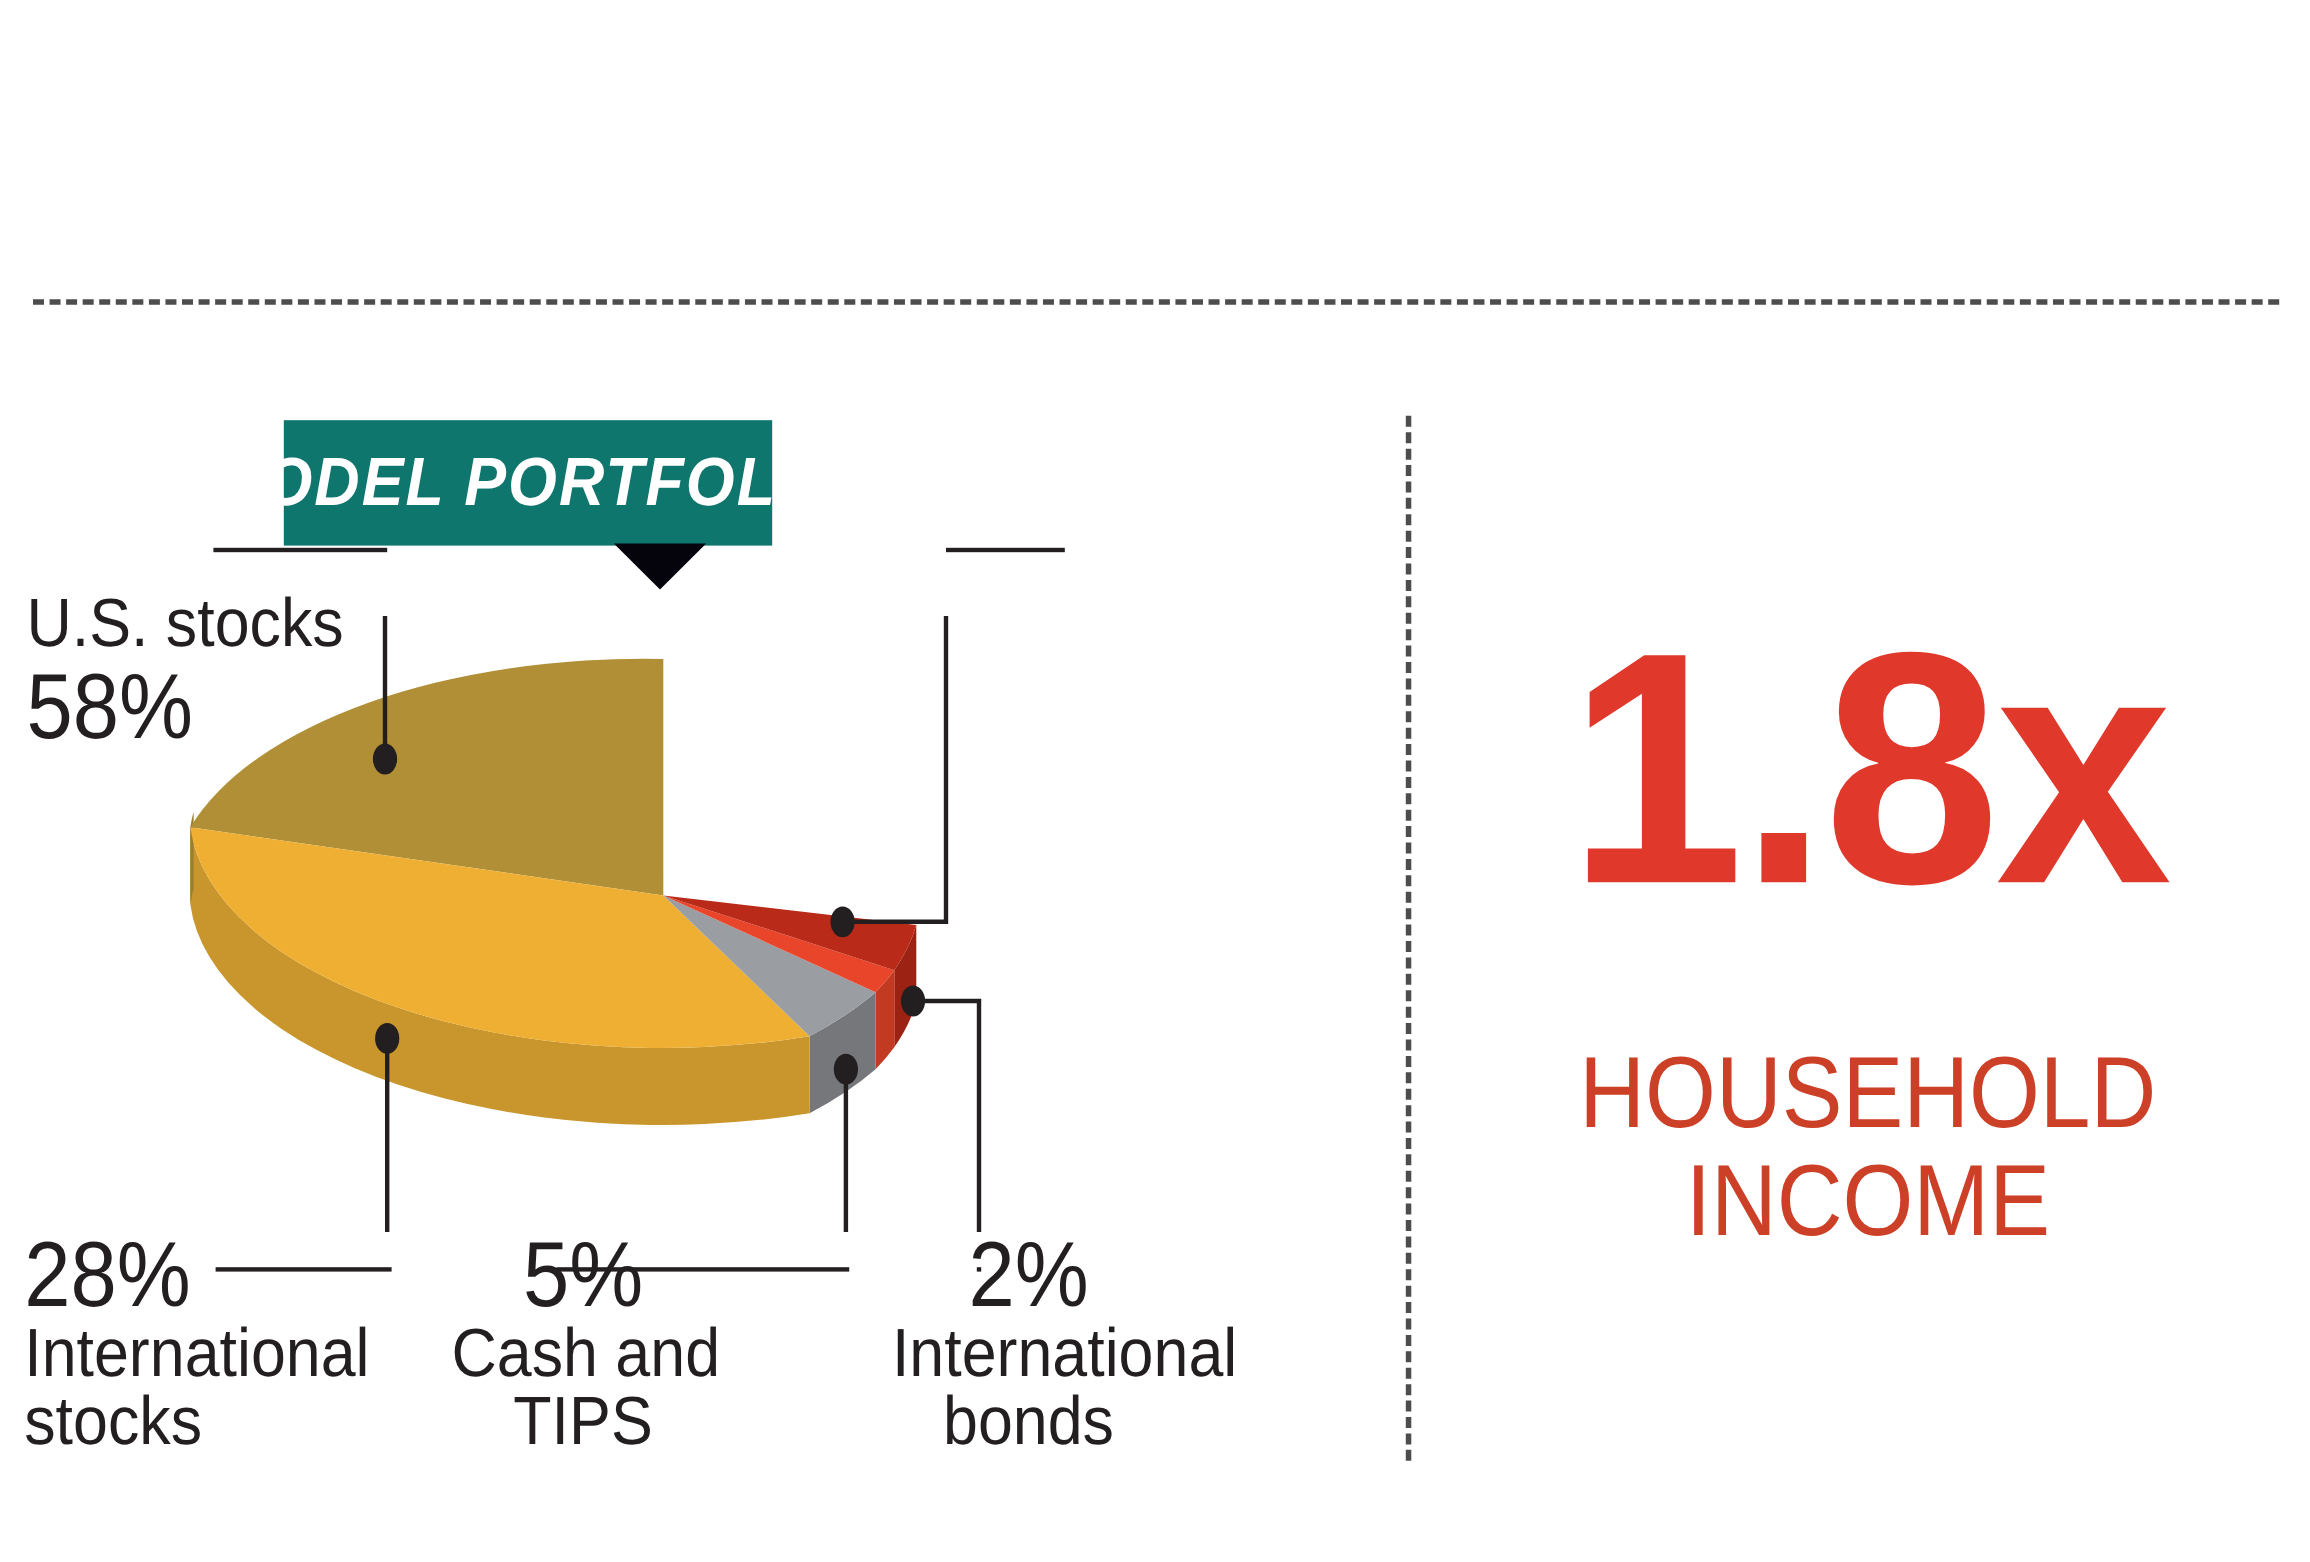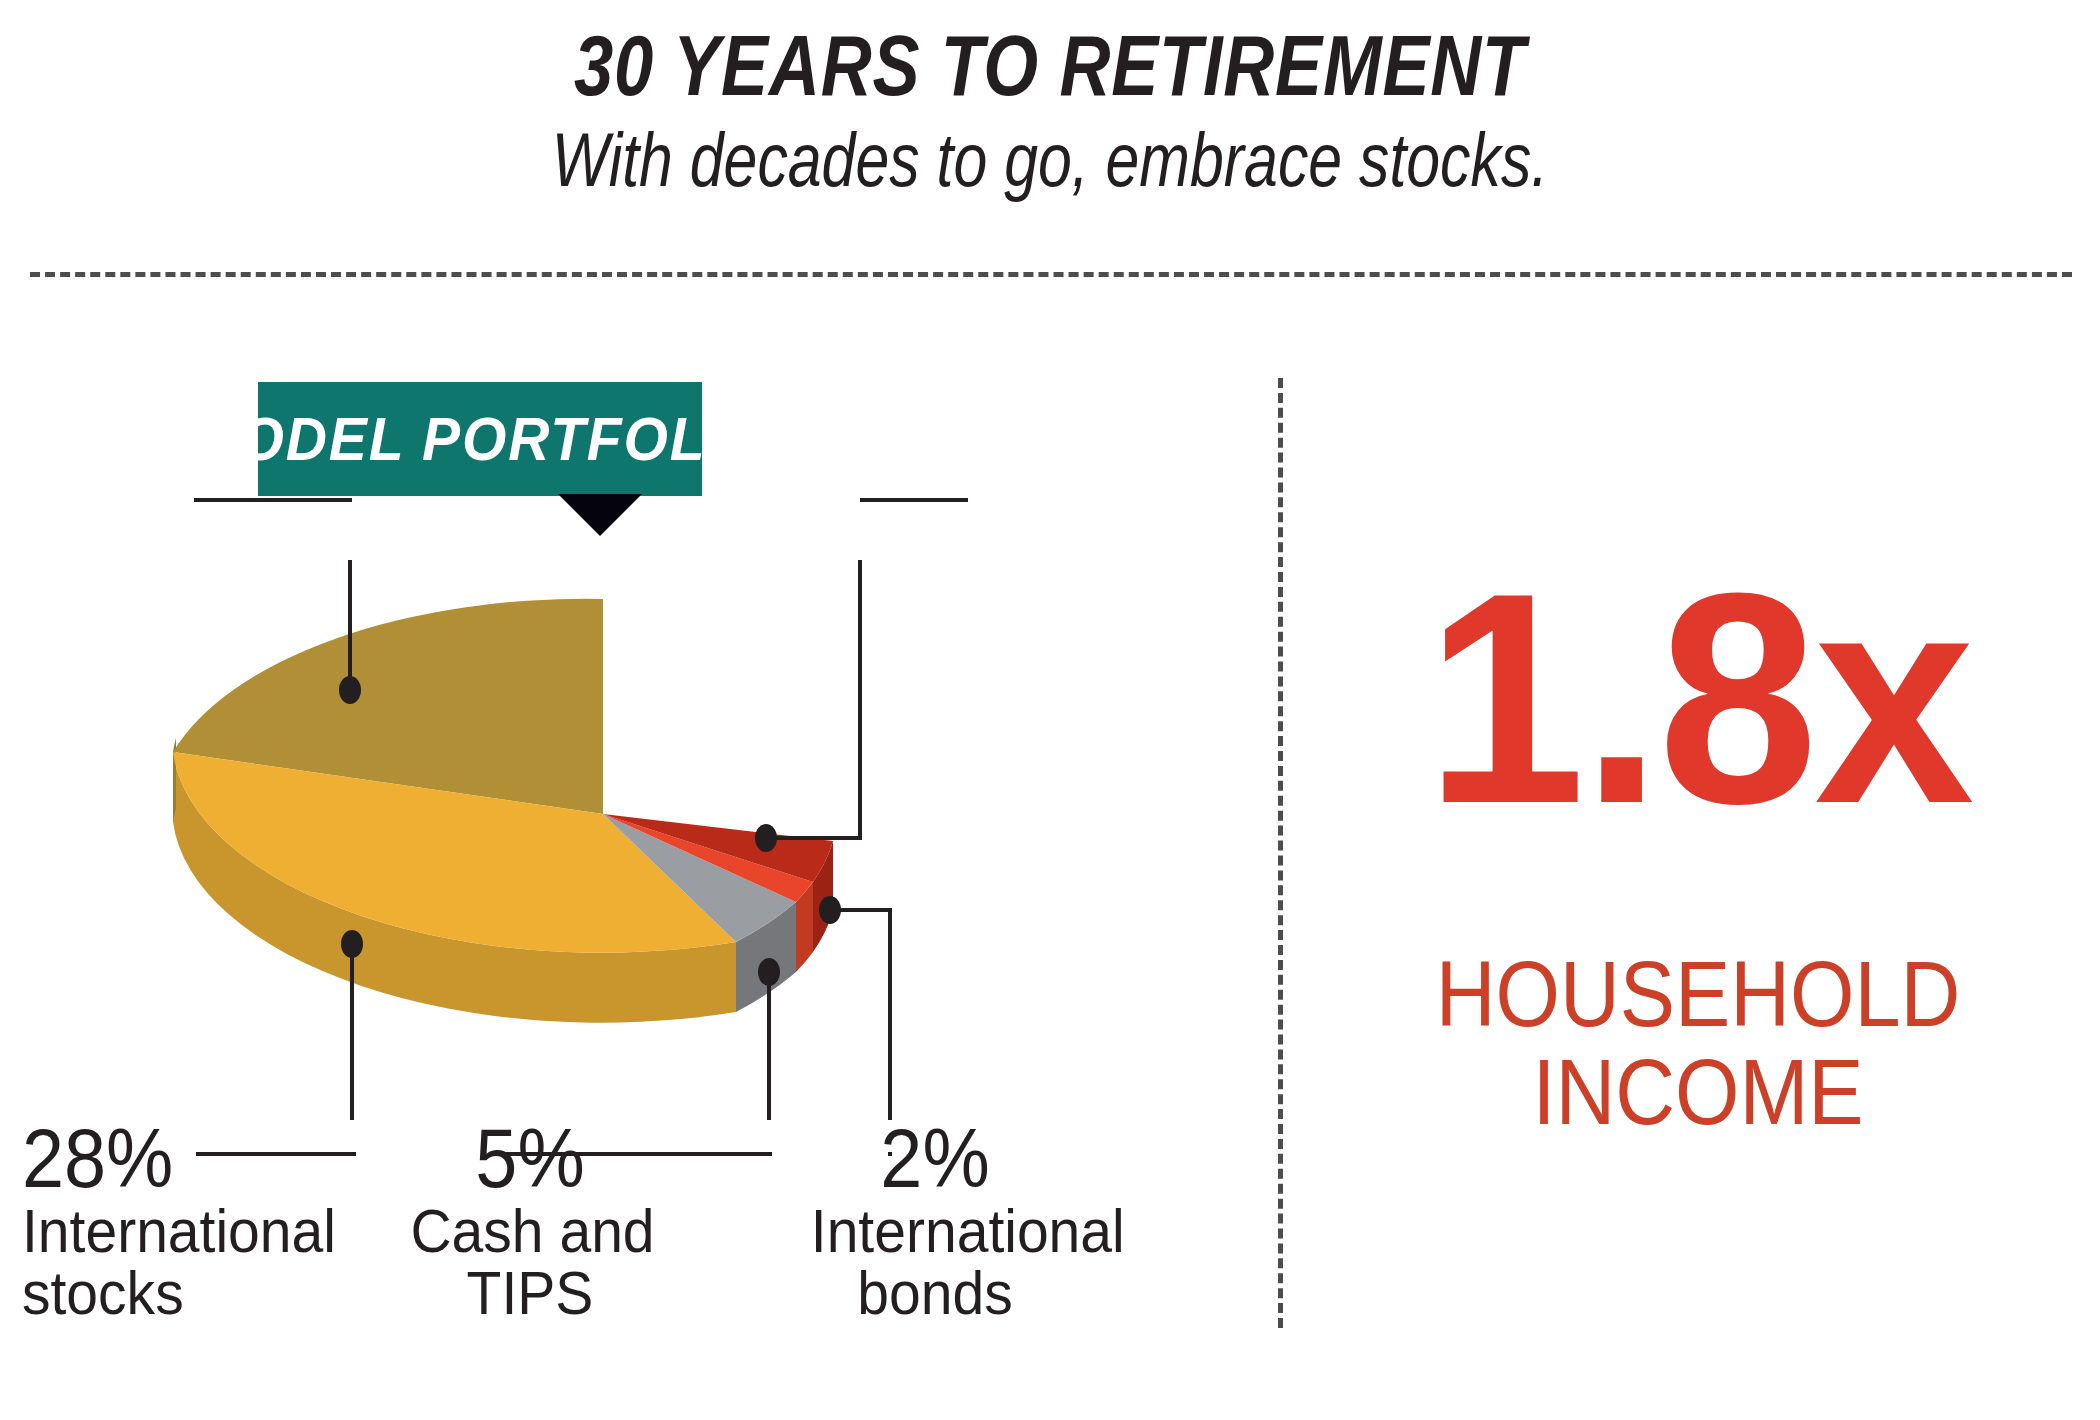--- a/index.html
+++ b/index.html
@@ -202,24 +202,20 @@
     transform: scaleX(0.90);
     transform-origin: 50% 0;
   }
   #savings-caption .line { display: block; white-space: nowrap; }
 </style>
 </head>
 <body>
 
 <div class="stage">
 
-  <div id="header">
-    <div id="headline">30 YEARS TO RETIREMENT</div>
-    <div id="subhead">With decades to go, embrace stocks.</div>
-  </div>
   <div id="header-rule"></div>
   <div id="panel-divider"></div>
 
   <div class="banner" id="banner-model">
     <span class="banner-text">MODEL PORTFOLIO</span>
     <span class="tail"></span>
   </div>
 
 
   <div id="pie-wrap">
@@ -272,20 +268,24 @@
       <ellipse cx="706" cy="278" rx="11" ry="14" fill="#231f20"></ellipse>
     </svg>
   </div>
 
   <div style="position:absolute;left:194px;top:498px;width:158px;height:0;border-top:4px solid #231f20;"></div>
   <div style="position:absolute;left:860px;top:498px;width:108px;height:0;border-top:4px solid #231f20;"></div>
   <div style="position:absolute;left:196px;top:1152px;width:160px;height:0;border-top:4px solid #231f20;"></div>
   <div style="position:absolute;left:506px;top:1152px;width:266px;height:0;border-top:4px solid #231f20;"></div>
   <div style="position:absolute;left:888px;top:1152px;width:4px;height:0;border-top:4px solid #231f20;"></div>
 
+  <div class="callout" id="cal-usstocks">
+    <span class="name">U.S. stocks</span>
+    <span class="pct">58%</span>
+  </div>
 
 
   <div class="callout" id="cal-intlstocks">
     <span class="pct">28%</span>
     <span class="name">International</span>
     <span class="name">stocks</span>
   </div>
 
   <div class="callout center" id="cal-cash">
     <span class="pct c">5%</span>

